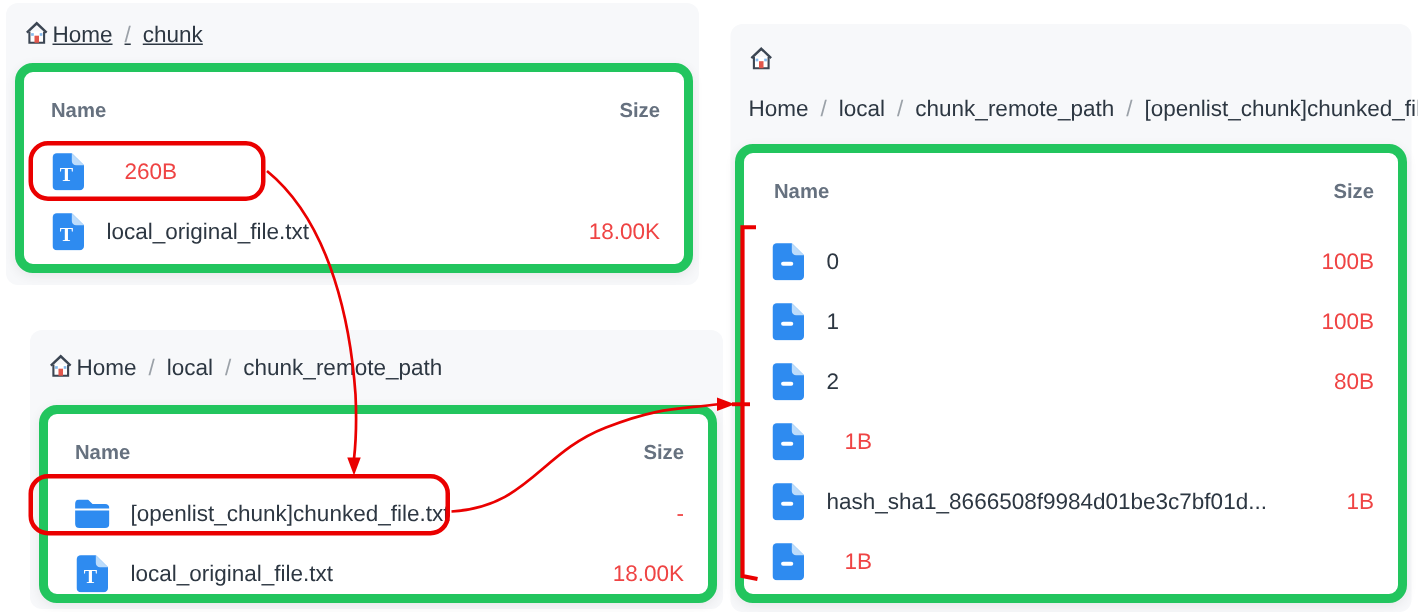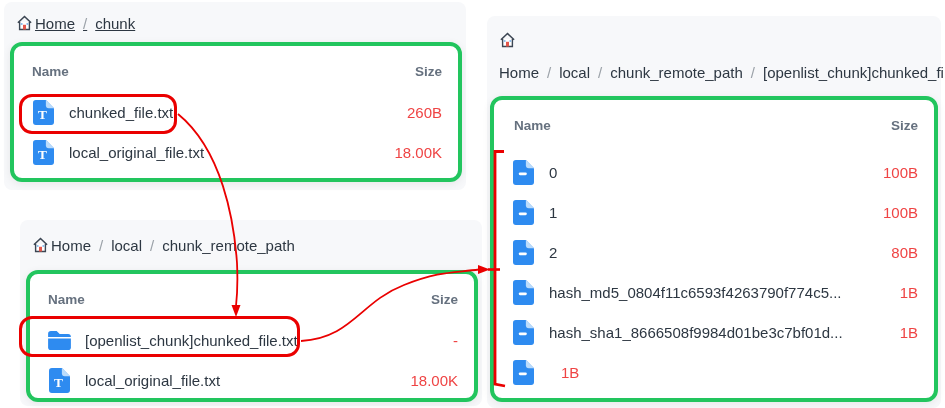--- a/index.html
+++ b/index.html
@@ -28,21 +28,21 @@
     display:block;
   }
   #panel-chunkdir .breadcrumb { padding-top:10px; line-height:30px; padding-right:20px; }
   .crumb { cursor:pointer; white-space:nowrap; }
   .crumb-sep { color:#9ba1a8; margin:0 8px; }
   .home-ico { display:inline-block; vertical-align:-2px; margin-right:2px; }
 
   .card {
     position:absolute;
     background:#ffffff;
-    border:4px solid #22c55e;
+    border:6px solid #22c55e;
     border-radius:12px;
     box-shadow:0 2px 8px rgba(0,0,0,0.07);
   }
   #panel-chunk .card   { left:6px; top:40px;  width:452px; height:140px; }
   #panel-remote .card  { left:6px; top:50px;  width:452px; height:132px; }
   #panel-chunkdir .card{ left:3px; top:80px;  width:448px; height:306px; }
 
   .thead {
     display:flex; align-items:center; justify-content:space-between;
     height:26px; margin-top:12px; padding:0 16px 0 18px;
@@ -97,21 +97,20 @@
     </div>
     <div class="rows">
       <div class="frow">
         <span class="fico">
             <svg width="21" height="25" viewBox="0 0 22 26">
               <path d="M3 0 H13.5 L22 8.5 V23 a3 3 0 0 1 -3 3 H3 a3 3 0 0 1 -3 -3 V3 a3 3 0 0 1 3 -3 Z" fill="#2e8bf0"></path>
               <path d="M13.5 0 L22 8.5 H16.5 a3 3 0 0 1 -3 -3 Z" fill="#bcdcfb"></path>
               <text x="9.8" y="19.5" font-size="14" font-weight="bold" fill="#ffffff" text-anchor="middle" font-family="Liberation Serif, serif">T</text>
             </svg>
           </span>
-        <span class="fname">chunked_file.txt</span>
         <span class="fsize">260B</span>
       </div>
       <div class="frow">
         <span class="fico">
             <svg width="21" height="25" viewBox="0 0 22 26">
               <path d="M3 0 H13.5 L22 8.5 V23 a3 3 0 0 1 -3 3 H3 a3 3 0 0 1 -3 -3 V3 a3 3 0 0 1 3 -3 Z" fill="#2e8bf0"></path>
               <path d="M13.5 0 L22 8.5 H16.5 a3 3 0 0 1 -3 -3 Z" fill="#bcdcfb"></path>
               <text x="9.8" y="19.5" font-size="14" font-weight="bold" fill="#ffffff" text-anchor="middle" font-family="Liberation Serif, serif">T</text>
             </svg>
           </span>
@@ -213,21 +212,20 @@
         <span class="fsize">80B</span>
       </div>
       <div class="frow">
         <span class="fico">
             <svg width="21" height="25" viewBox="0 0 22 26">
               <path d="M3 0 H13.5 L22 8.5 V23 a3 3 0 0 1 -3 3 H3 a3 3 0 0 1 -3 -3 V3 a3 3 0 0 1 3 -3 Z" fill="#2e8bf0"></path>
               <path d="M13.5 0 L22 8.5 H16.5 a3 3 0 0 1 -3 -3 Z" fill="#bcdcfb"></path>
               <rect x="6" y="13" width="8.5" height="2.8" rx="1.4" fill="#ffffff"></rect>
             </svg>
           </span>
-        <span class="fname">hash_md5_0804f11c6593f4263790f774c5...</span>
         <span class="fsize">1B</span>
       </div>
       <div class="frow">
         <span class="fico">
             <svg width="21" height="25" viewBox="0 0 22 26">
               <path d="M3 0 H13.5 L22 8.5 V23 a3 3 0 0 1 -3 3 H3 a3 3 0 0 1 -3 -3 V3 a3 3 0 0 1 3 -3 Z" fill="#2e8bf0"></path>
               <path d="M13.5 0 L22 8.5 H16.5 a3 3 0 0 1 -3 -3 Z" fill="#bcdcfb"></path>
               <rect x="6" y="13" width="8.5" height="2.8" rx="1.4" fill="#ffffff"></rect>
             </svg>
           </span>

